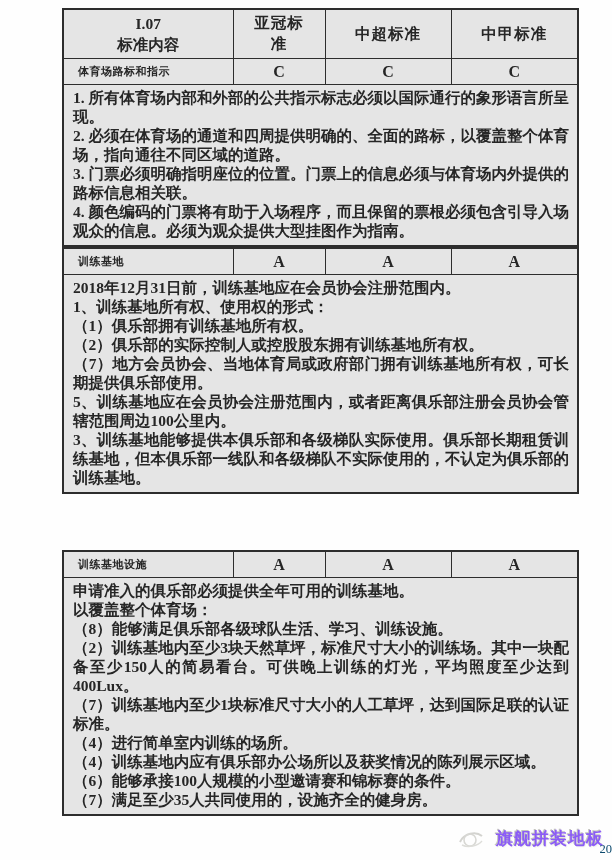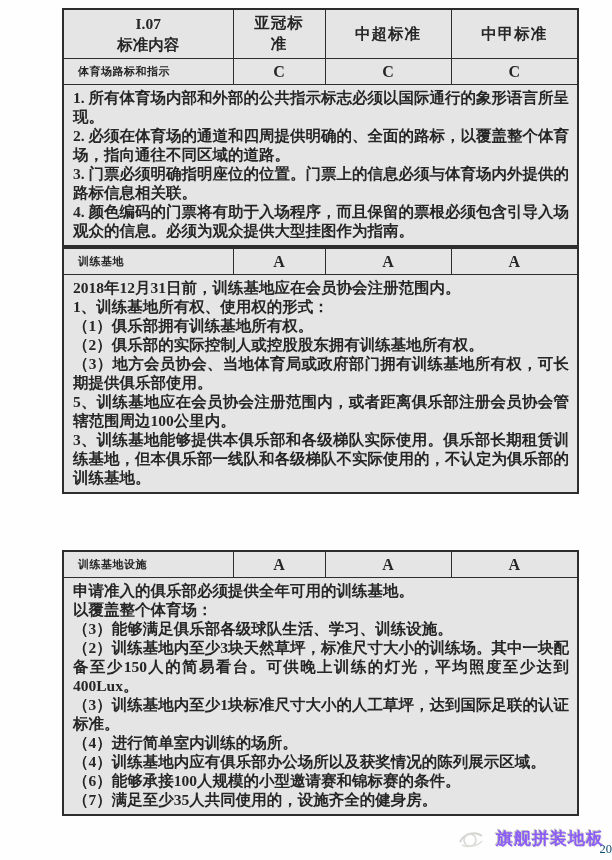--- a/index.html
+++ b/index.html
@@ -140,21 +140,21 @@
       <td class="grade-cell">A</td>
       <td class="grade-cell">A</td>
       <td class="grade-cell">A</td>
     </tr>
     <tr>
       <td class="body-cell" colspan="4">
             <div class="body-line">2018年12月31日前，训练基地应在会员协会注册范围内。</div>
             <div class="body-line">1、训练基地所有权、使用权的形式：</div>
             <div class="body-line">（1）俱乐部拥有训练基地所有权。</div>
             <div class="body-line">（2）俱乐部的实际控制人或控股股东拥有训练基地所有权。</div>
-            <div class="body-line">（3）地方会员协会、当地体育局或政府部门拥有训练基地所有权，可长期提供俱乐部使用。</div>
+            <div class="body-line">（7）地方会员协会、当地体育局或政府部门拥有训练基地所有权，可长期提供俱乐部使用。</div>
             <div class="body-line">5、训练基地应在会员协会注册范围内，或者距离俱乐部注册会员协会管辖范围周边100公里内。</div>
             <div class="body-line">3、训练基地能够提供本俱乐部和各级梯队实际使用。俱乐部长期租赁训练基地，但本俱乐部一线队和各级梯队不实际使用的，不认定为俱乐部的训练基地。</div>
           </td>
     </tr>
   </tbody>
     </table>
 
   <table class="doc-table" id="table-i09">
     <colgroup>
       <col style="width:170px">
@@ -166,23 +166,23 @@
     <tr>
       <td class="item-cell">训练基地设施</td>
       <td class="grade-cell">A</td>
       <td class="grade-cell">A</td>
       <td class="grade-cell">A</td>
     </tr>
     <tr>
       <td class="body-cell" colspan="4">
             <div class="body-line">申请准入的俱乐部必须提供全年可用的训练基地。</div>
             <div class="body-line">以覆盖整个体育场：</div>
-            <div class="body-line">（3）能够满足俱乐部各级球队生活、学习、训练设施。</div>
+            <div class="body-line">（8）能够满足俱乐部各级球队生活、学习、训练设施。</div>
             <div class="body-line">（2）训练基地内至少3块天然草坪，标准尺寸大小的训练场。其中一块配备至少150人的简易看台。可供晚上训练的灯光，平均照度至少达到400Lux。</div>
-            <div class="body-line">（3）训练基地内至少1块标准尺寸大小的人工草坪，达到国际足联的认证标准。</div>
+            <div class="body-line">（7）训练基地内至少1块标准尺寸大小的人工草坪，达到国际足联的认证标准。</div>
             <div class="body-line">（4）进行简单室内训练的场所。</div>
             <div class="body-line">（4）训练基地内应有俱乐部办公场所以及获奖情况的陈列展示区域。</div>
             <div class="body-line">（6）能够承接100人规模的小型邀请赛和锦标赛的条件。</div>
             <div class="body-line">（7）满足至少35人共同使用的，设施齐全的健身房。</div>
           </td>
     </tr>
   </tbody>
     </table>
 
   <div class="watermark">

